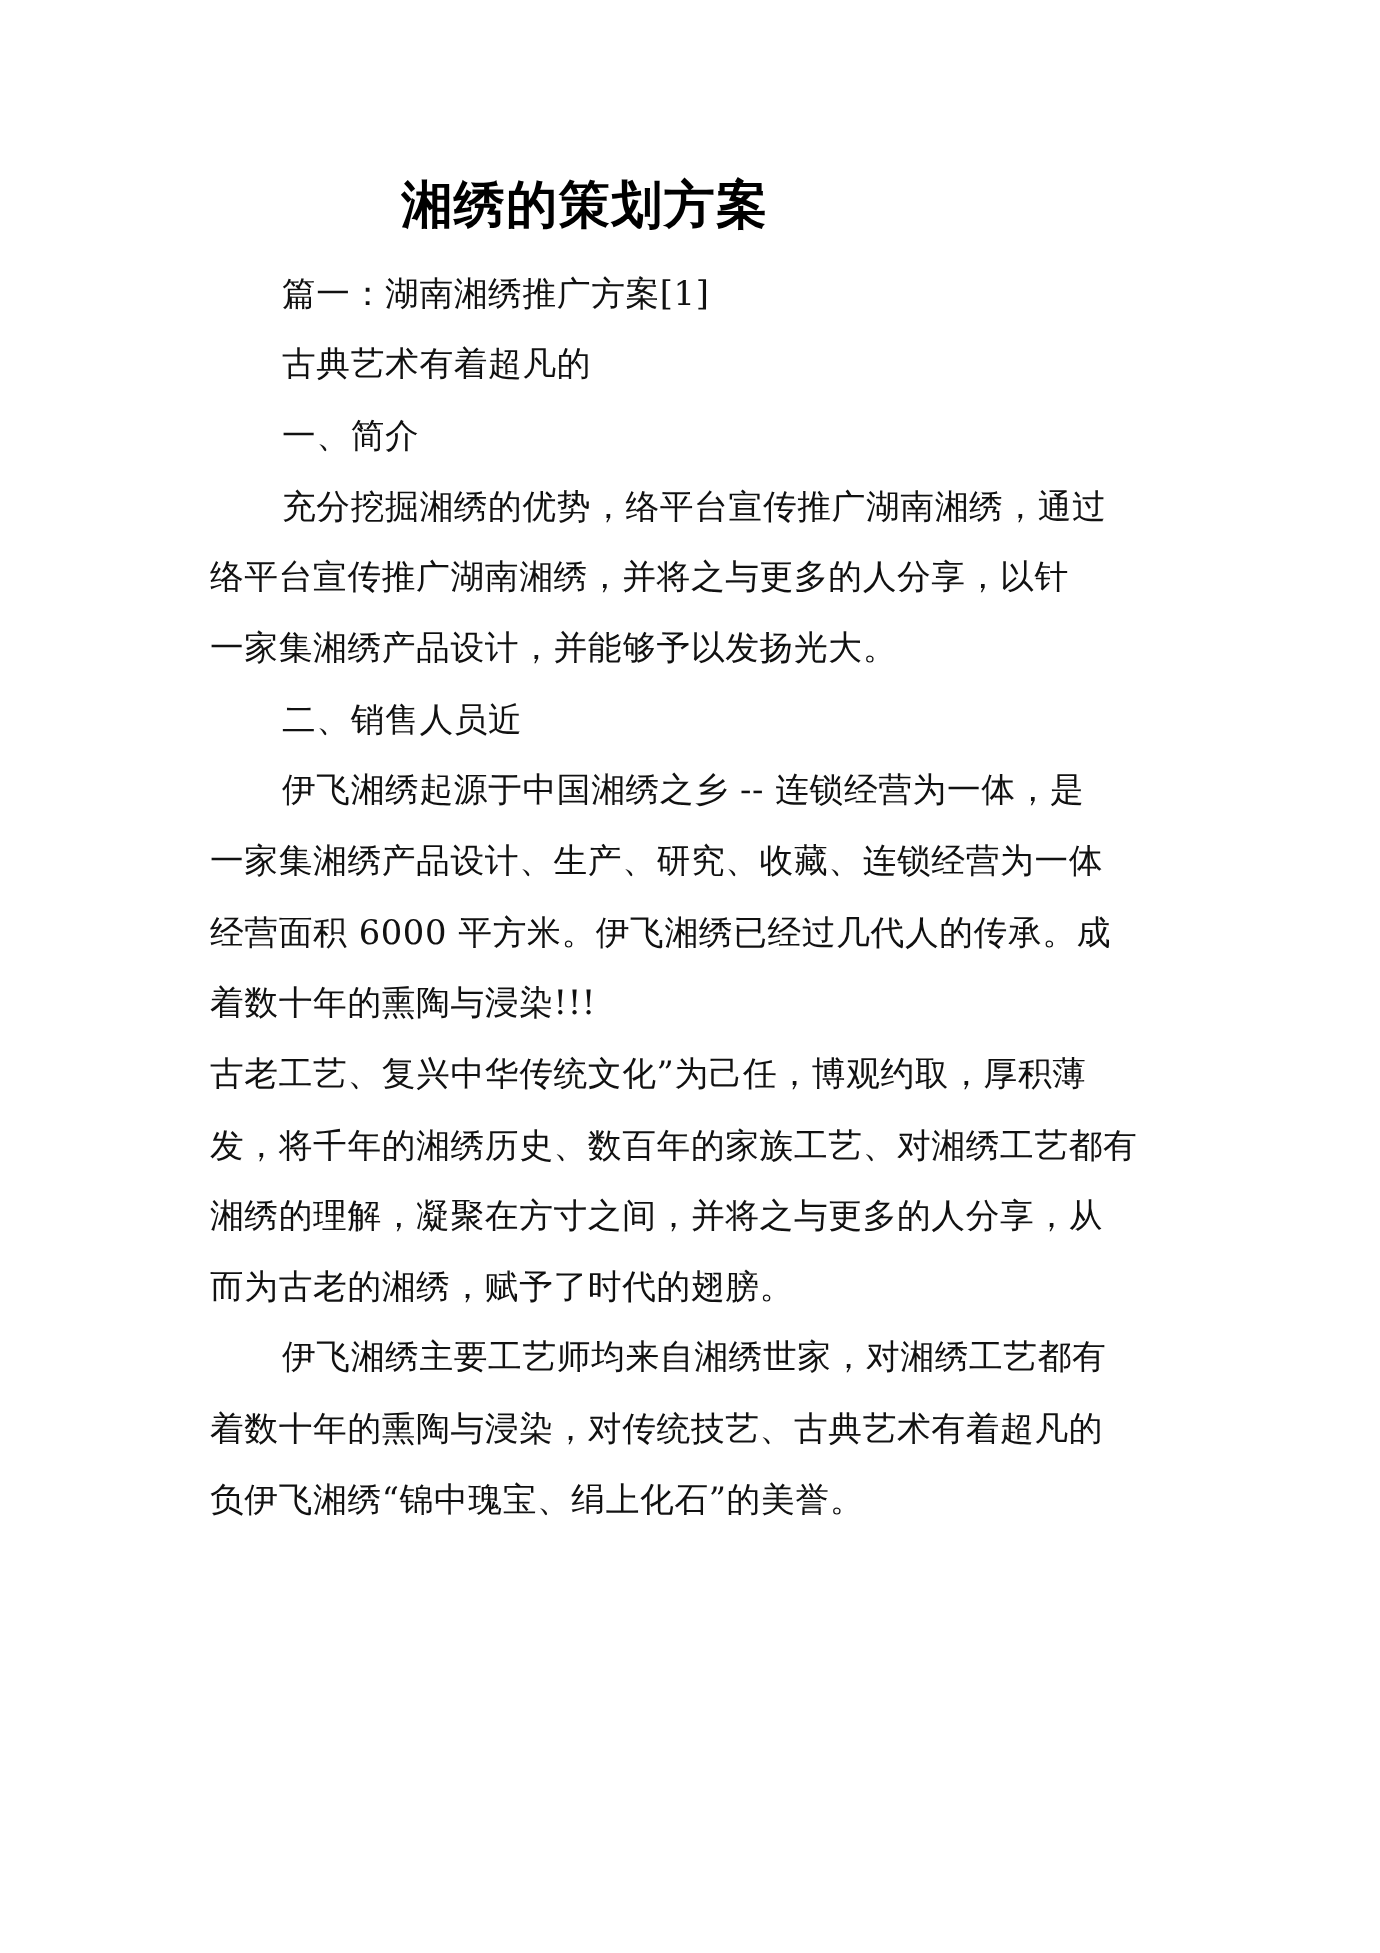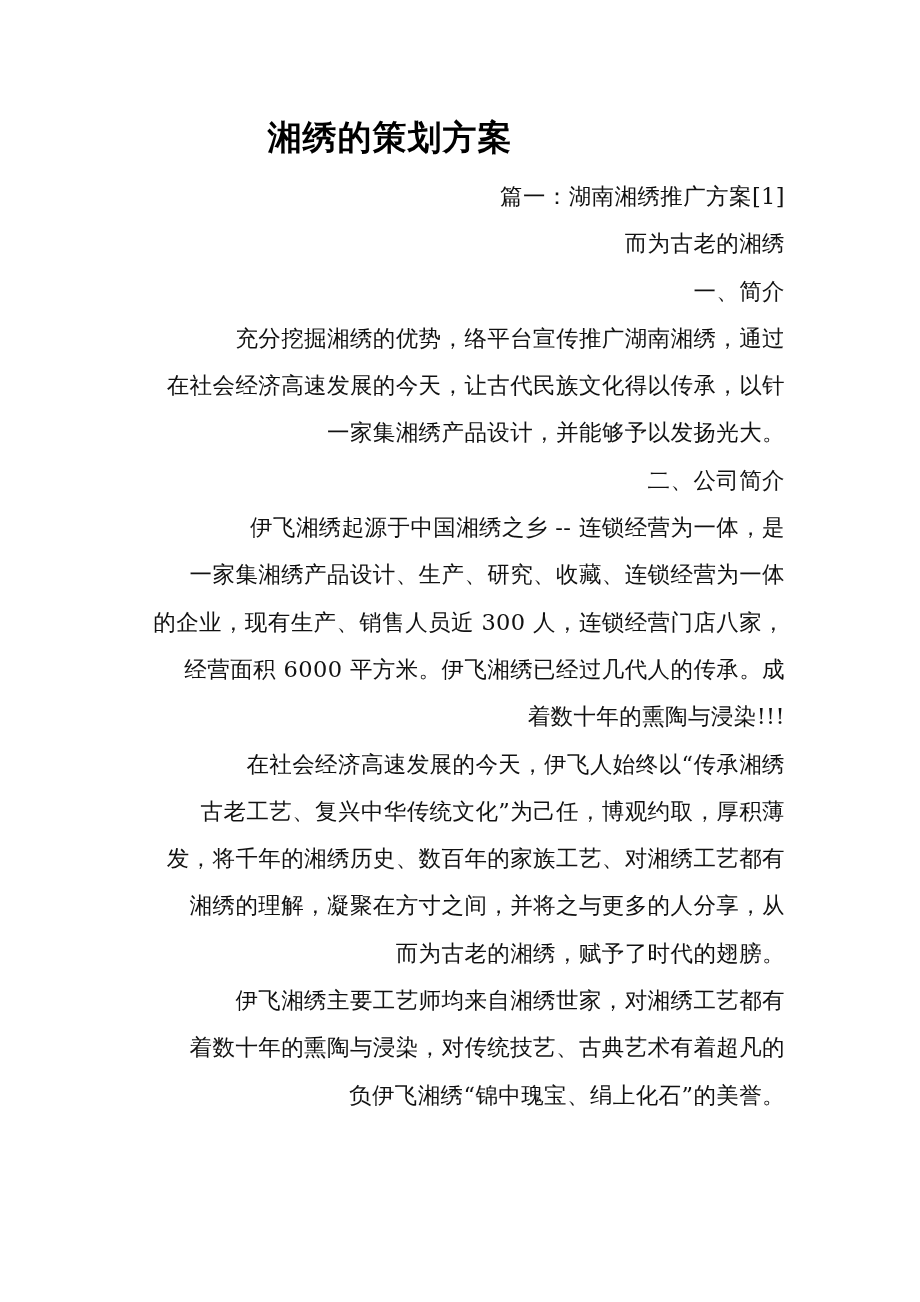--- a/index.html
+++ b/index.html
@@ -43,50 +43,47 @@
       width: 645px;
     }
     .line {
       display: block;
       height: 47.3px;
       line-height: 47.3px;
       font-size: 22.5px;
       white-space: nowrap;
       letter-spacing: 0.4px;
       color: #111111;
-      text-align: right;
     }
     .indent {
       padding-left: 48px;
     }
   </style>
 </head>
 <body>
 
 <div class="page">
   <div class="title">湘绣的策划方案</div>
 
   <div class="body-text">
     <div class="line indent">篇一：湖南湘绣推广方案[1]</div>
-    <div class="line indent">而为古老的湘绣</div>
+    <div class="line indent">古典艺术有着超凡的</div>
     <div class="line indent">一、简介</div>
 
     <div class="line indent">充分挖掘湘绣的优势，络平台宣传推广湖南湘绣，通过</div>
-    <div class="line">在社会经济高速发展的今天，让古代民族文化得以传承，以针</div>
+    <div class="line">络平台宣传推广湖南湘绣，并将之与更多的人分享，以针</div>
     <div class="line">一家集湘绣产品设计，并能够予以发扬光大。</div>
 
-    <div class="line indent">二、公司简介</div>
+    <div class="line indent">二、销售人员近</div>
 
     <div class="line indent">伊飞湘绣起源于中国湘绣之乡 -- 连锁经营为一体，是</div>
     <div class="line">一家集湘绣产品设计、生产、研究、收藏、连锁经营为一体</div>
-    <div class="line">的企业，现有生产、销售人员近 300 人，连锁经营门店八家，</div>
     <div class="line">经营面积 6000 平方米。伊飞湘绣已经过几代人的传承。成</div>
     <div class="line">着数十年的熏陶与浸染!!!</div>
 
-    <div class="line indent">在社会经济高速发展的今天，伊飞人始终以“传承湘绣</div>
     <div class="line">古老工艺、复兴中华传统文化”为己任，博观约取，厚积薄</div>
     <div class="line">发，将千年的湘绣历史、数百年的家族工艺、对湘绣工艺都有</div>
     <div class="line">湘绣的理解，凝聚在方寸之间，并将之与更多的人分享，从</div>
     <div class="line">而为古老的湘绣，赋予了时代的翅膀。</div>
 
     <div class="line indent">伊飞湘绣主要工艺师均来自湘绣世家，对湘绣工艺都有</div>
     <div class="line">着数十年的熏陶与浸染，对传统技艺、古典艺术有着超凡的</div>
     <div class="line">负伊飞湘绣“锦中瑰宝、绢上化石”的美誉。</div>
   </div>
 </div>

